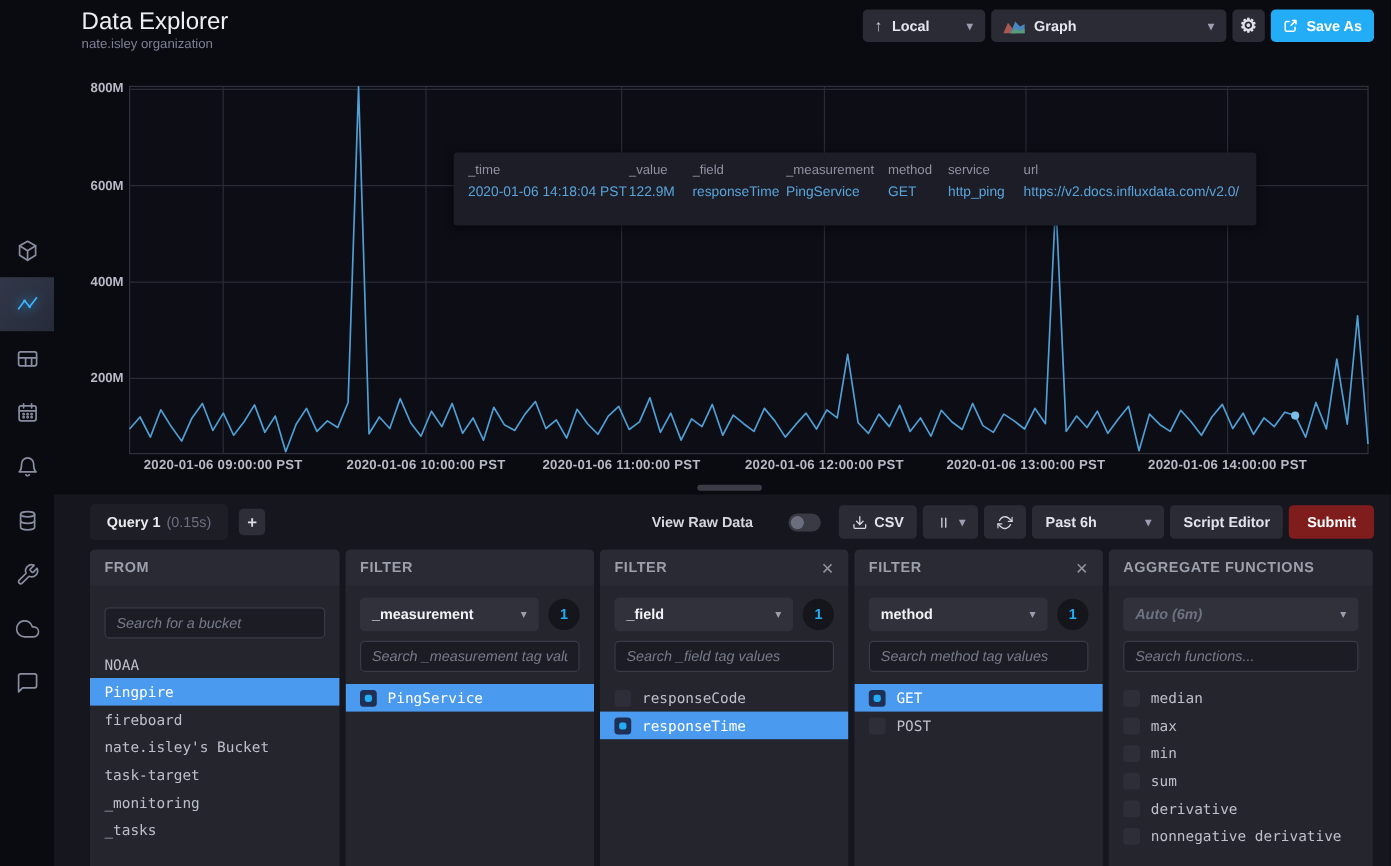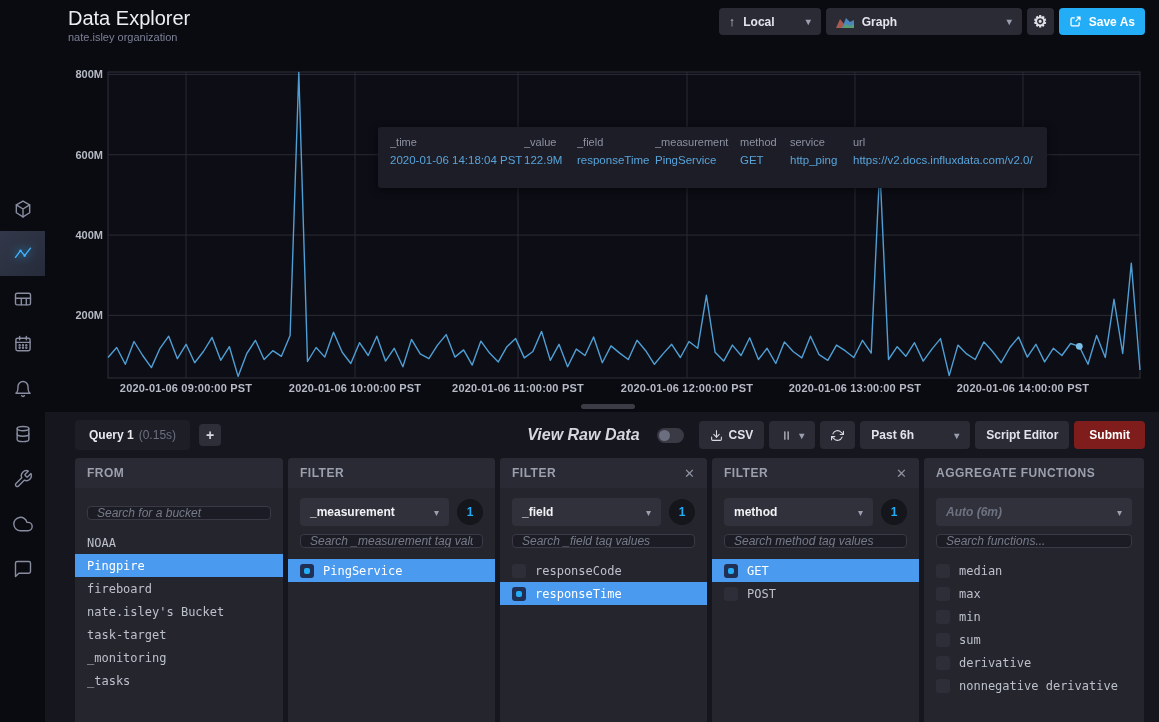--- a/index.html
+++ b/index.html
@@ -44,21 +44,21 @@
   
   .bottom{position:absolute;left:45px;top:412px;width:1114px;height:310px;background:#16161e;}
   .tab-row{position:absolute;left:30px;top:8px;right:14px;height:30px;display:flex;align-items:center;}
   .query-tab{height:30px;background:#1e1e27;border-radius:4px;display:flex;align-items:center;
              padding:0 14px;gap:5px;cursor:pointer;text-align:right;}
   .query-tab .t1{font-size:12px;font-weight:bold;color:#e8eaee;}
   .query-tab .t2{font-size:12px;color:#6b6f7f;}
   .plus-btn{width:22px;height:22px;margin-left:9px;background:#2e2e38;border-radius:4px;color:#d8dae2;
             display:flex;align-items:center;justify-content:center;font-size:14px;font-weight:bold;cursor:pointer;}
   .tab-controls{margin-left:auto;display:flex;align-items:center;gap:5px;}
-  .raw-label{font-size:16px;font-weight:bold;color:#d4d7de;margin-right:12px;font-style:italic;}
+  .raw-label{font-size:12px;font-weight:bold;color:#d4d7de;margin-right:24px;}
   .toggle{width:27px;height:15px;border-radius:8px;background:#3a3a45;position:relative;cursor:pointer;margin-right:10px;}
   .toggle .knob{position:absolute;left:2px;top:2px;width:11px;height:11px;border-radius:50%;background:#6a6e7e;}
   .qbtn{height:28px;background:#2b2b35;border-radius:4px;display:flex;align-items:center;gap:6px;
         padding:0 11px;color:#e1e3ea;font-size:12px;font-weight:bold;cursor:pointer;}
   .qbtn svg{width:13px;height:13px;stroke:#d6d8e0;fill:none;stroke-width:2;stroke-linecap:round;stroke-linejoin:round;}
   .qbtn .caret{color:#9a9eae;font-size:10px;}
   .submit{background:#7f1d1d;color:#fff;padding:0 15px;}
   .pastdd{width:88px;justify-content:space-between;}
 
   
@@ -70,21 +70,21 @@
   .panel-x{color:#8e93a0;font-size:13px;cursor:pointer;}
   .panel-body{padding:10px 12px 0 12px;}
   .dd-row{display:flex;align-items:center;}
   .tagdd{flex:1;height:28px;background:#31313c;border-radius:4px;display:flex;align-items:center;
          justify-content:space-between;padding:0 10px;cursor:pointer;}
   .tagdd .lbl{font-size:12px;font-weight:bold;color:#f1f2f5;}
   .tagdd .caret{color:#9a9eae;font-size:10px;}
   .tagdd.muted .lbl{color:#6d7280;font-style:italic;font-weight:bold;}
   .badge{width:26px;height:26px;border-radius:50%;background:#15151c;color:#22adf6;font-size:12px;
          font-weight:bold;display:flex;align-items:center;justify-content:center;margin-left:8px;flex:none;}
-  .search{margin-top:8px;height:14px;width:100%;box-sizing:border-box;background:#1c1c25;
+  .search{margin-top:8px;height:26px;width:100%;box-sizing:border-box;background:#1c1c25;
           border:1px solid #3a3a46;border-radius:4px;color:#c5c8d2;font-size:12px;font-style:italic;
           padding:0 9px;outline:none;font-family:"Liberation Sans",sans-serif;}
   .search::placeholder{color:#767b89;}
   .list{margin-top:10px;}
   .row{height:23px;display:flex;align-items:center;gap:9px;padding:0 12px;cursor:pointer;
        font-family:"DejaVu Sans Mono",monospace;font-size:12px;color:#bcc0ca;white-space:nowrap;}
   .row.selected{background:#4a9af0;color:#ffffff;}
   .cb{width:14px;height:14px;border-radius:3px;background:#2e2e39;flex:none;position:relative;}
   .row.selected .cb{background:#203055;}
   .cb.checked::after{content:"";position:absolute;left:4px;top:4px;right:4px;bottom:4px;

